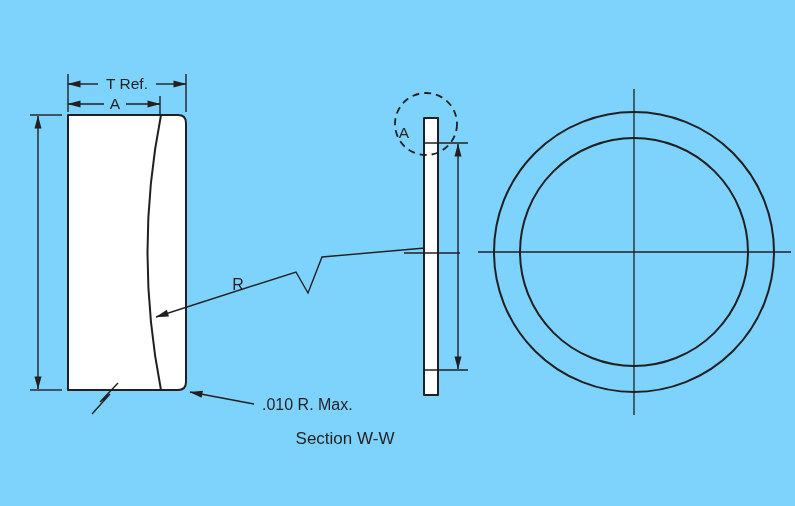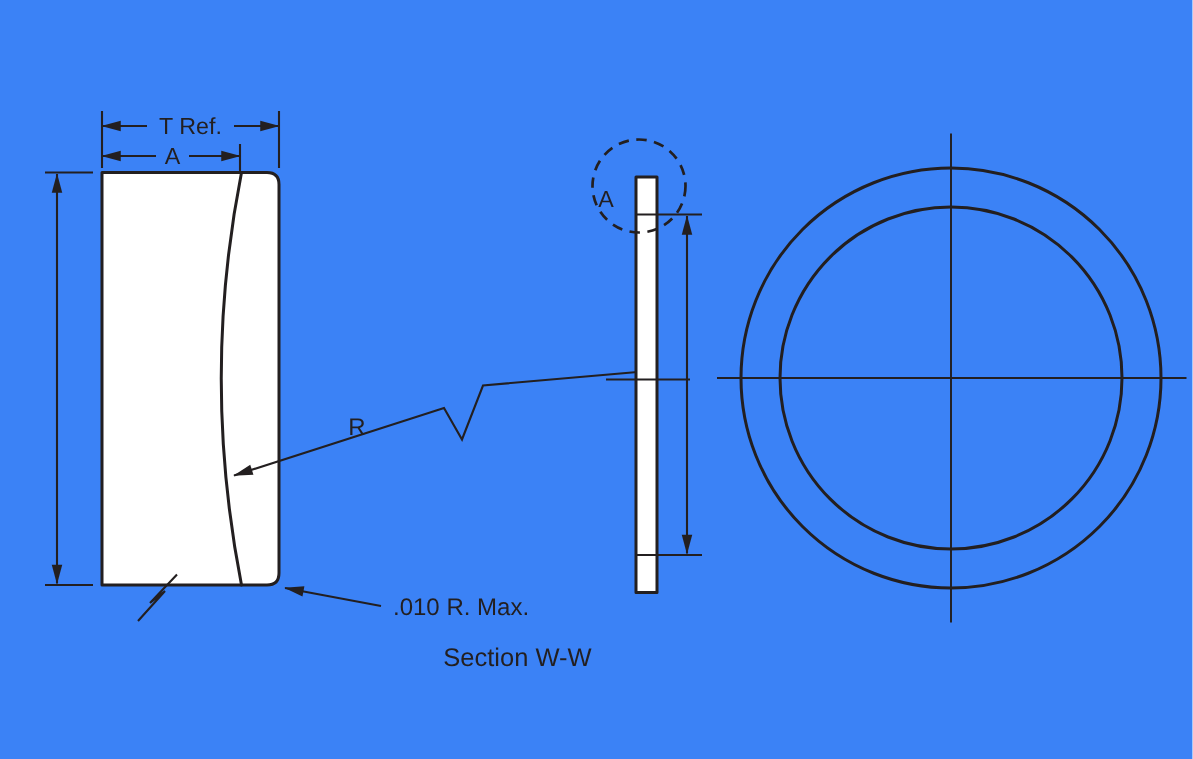--- a/index.html
+++ b/index.html
@@ -4,21 +4,21 @@
 <style>
   html, body {
     margin: 0;
     padding: 0;
     background: #ffffff;
   }
   .stage {
     position: relative;
     width: 795px;
     height: 506px;
-    background: #3b82f6;
+    background: #7dd3fc;
     overflow: hidden;
   }
   svg { display: block; }
   .outline {
     stroke: #231f20;
     stroke-width: 2;
     fill: none;
     stroke-linejoin: round;
     stroke-linecap: round;
   }

